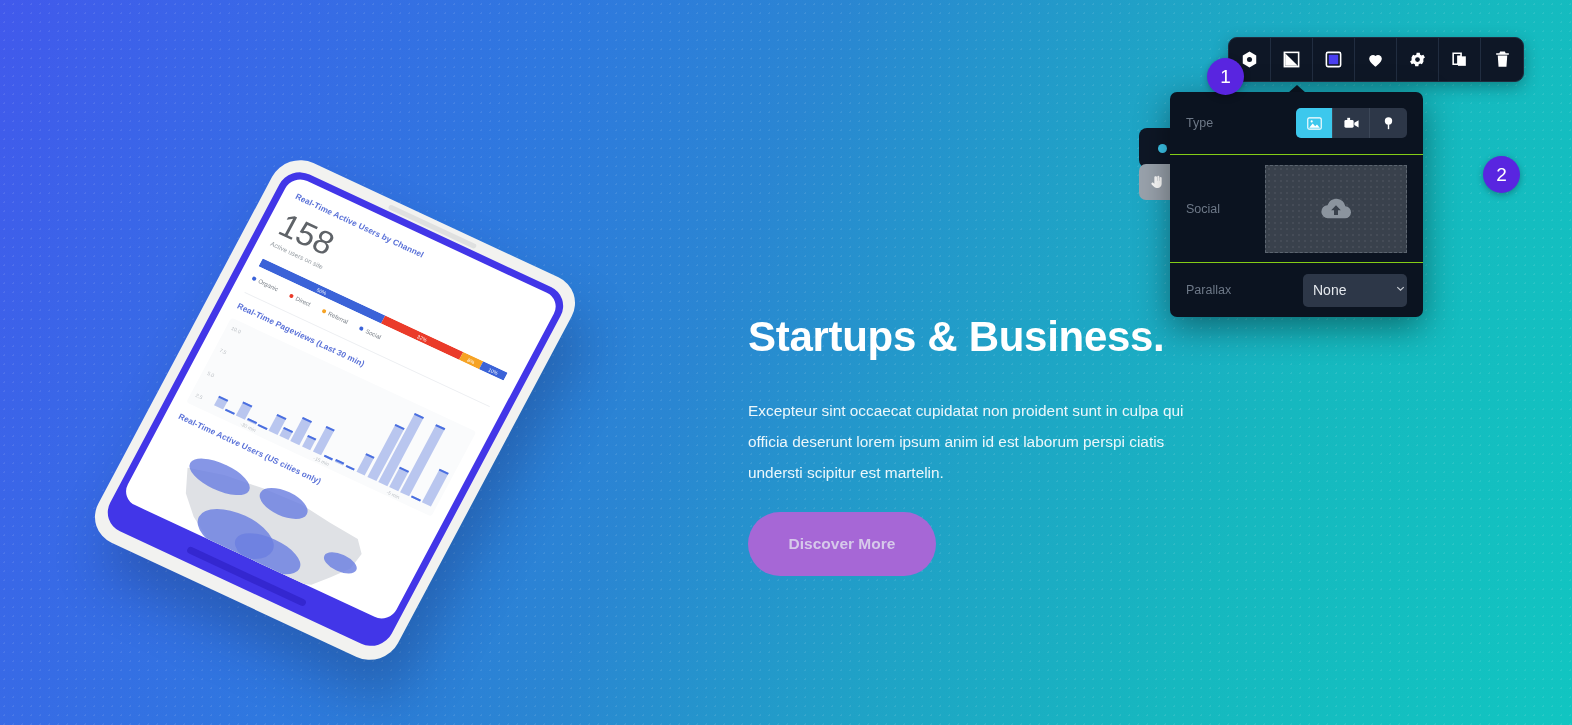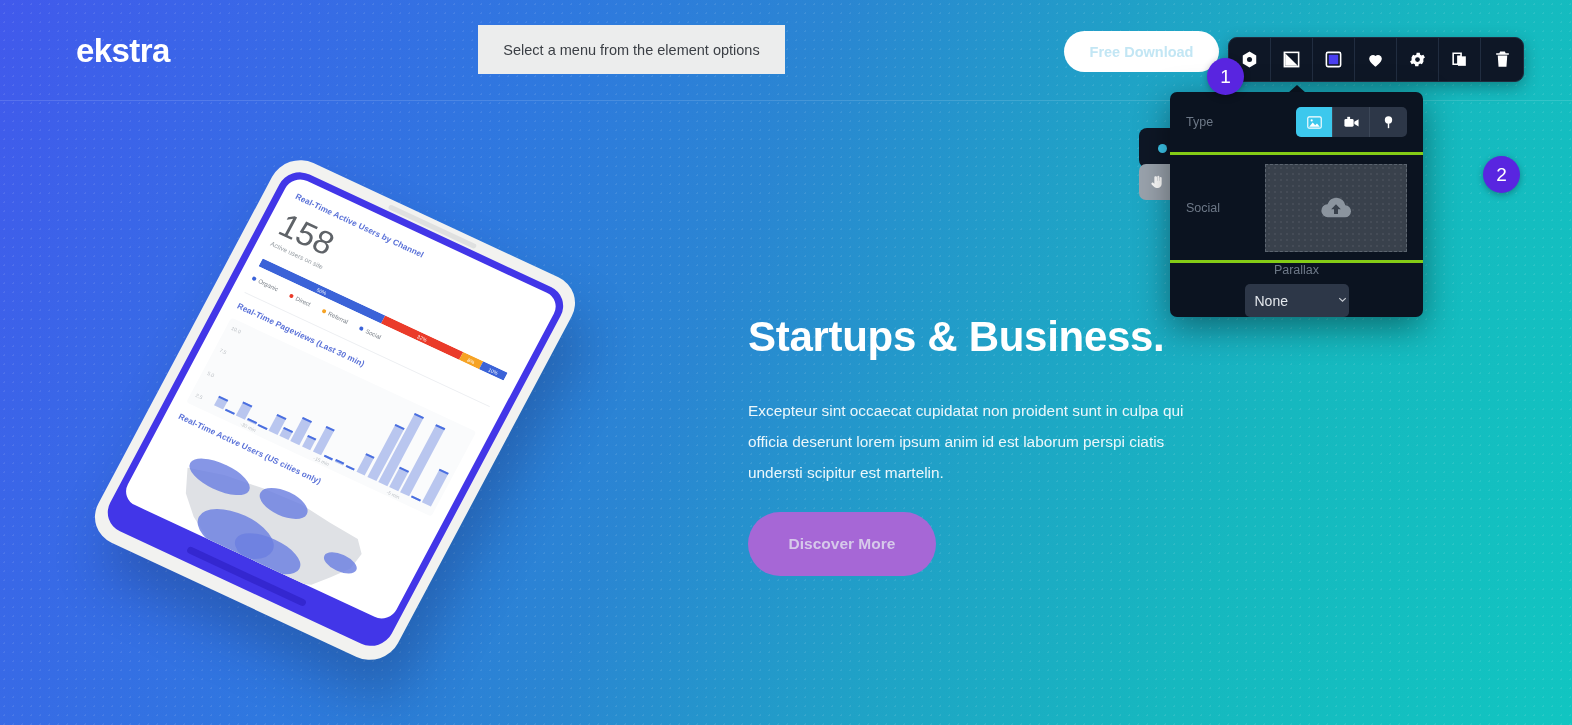--- a/index.html
+++ b/index.html
@@ -192,23 +192,23 @@
   .panel-notch {
     position: absolute; left: 1288px; top: 85px;
     width: 0; height: 0;
     border-left: 9px solid transparent;
     border-right: 9px solid transparent;
     border-bottom: 8px solid #0b1320;
   }
   .panel-row {
     display: flex; align-items: center;
     padding: 0 16px;
-    border-bottom: 3px solid #84cc16;
-  }
-  .panel-row:last-child { border-bottom: none; flex-direction: column; }
+    border-bottom: 1px solid #84cc16;
+  }
+  .panel-row:last-child { border-bottom: none; }
   .row-type  { height: 63px; }
   .row-image { height: 108px; }
   .row-para  { height: 54px; }
   .row-label { color: #6d7887; font-size: 12.5px; flex: 1; }
 
   .typegroup { display: flex; border-radius: 5px; overflow: hidden;
                background: #2d3748; }
   .type-btn { width: 37px; height: 30px; display: flex;
               align-items: center; justify-content: center; cursor: pointer;
               border-right: 1px solid #3c4758; }
@@ -245,27 +245,20 @@
   #badge1 { left: 1207px; top: 58px; }
   #badge2 { left: 1483px; top: 156px; }
   .anno-svg { position: absolute; inset: 0; pointer-events: none; z-index: 35; }
 </style>
 </head>
 <body>
 
 <div class="stage">
   <div class="dot-overlay"></div>
 
-  <div class="site-header">
-    <div class="logo">ekstra</div>
-    <div class="menu-placeholder">
-      <span>Select a menu from the element options</span>
-    </div>
-    <button class="free-download">Free Download</button>
-  </div>
 
   <div class="phone-wrap">
     <div class="phone">
       <div class="phone-inner">
         <div class="phone-notchbar"></div>
         <div class="phone-homebar"></div>
         <div class="phone-screen">
 
           <div class="dash-title">Real-Time Active Users by Channel</div>
           <div class="dash-big">158</div>

